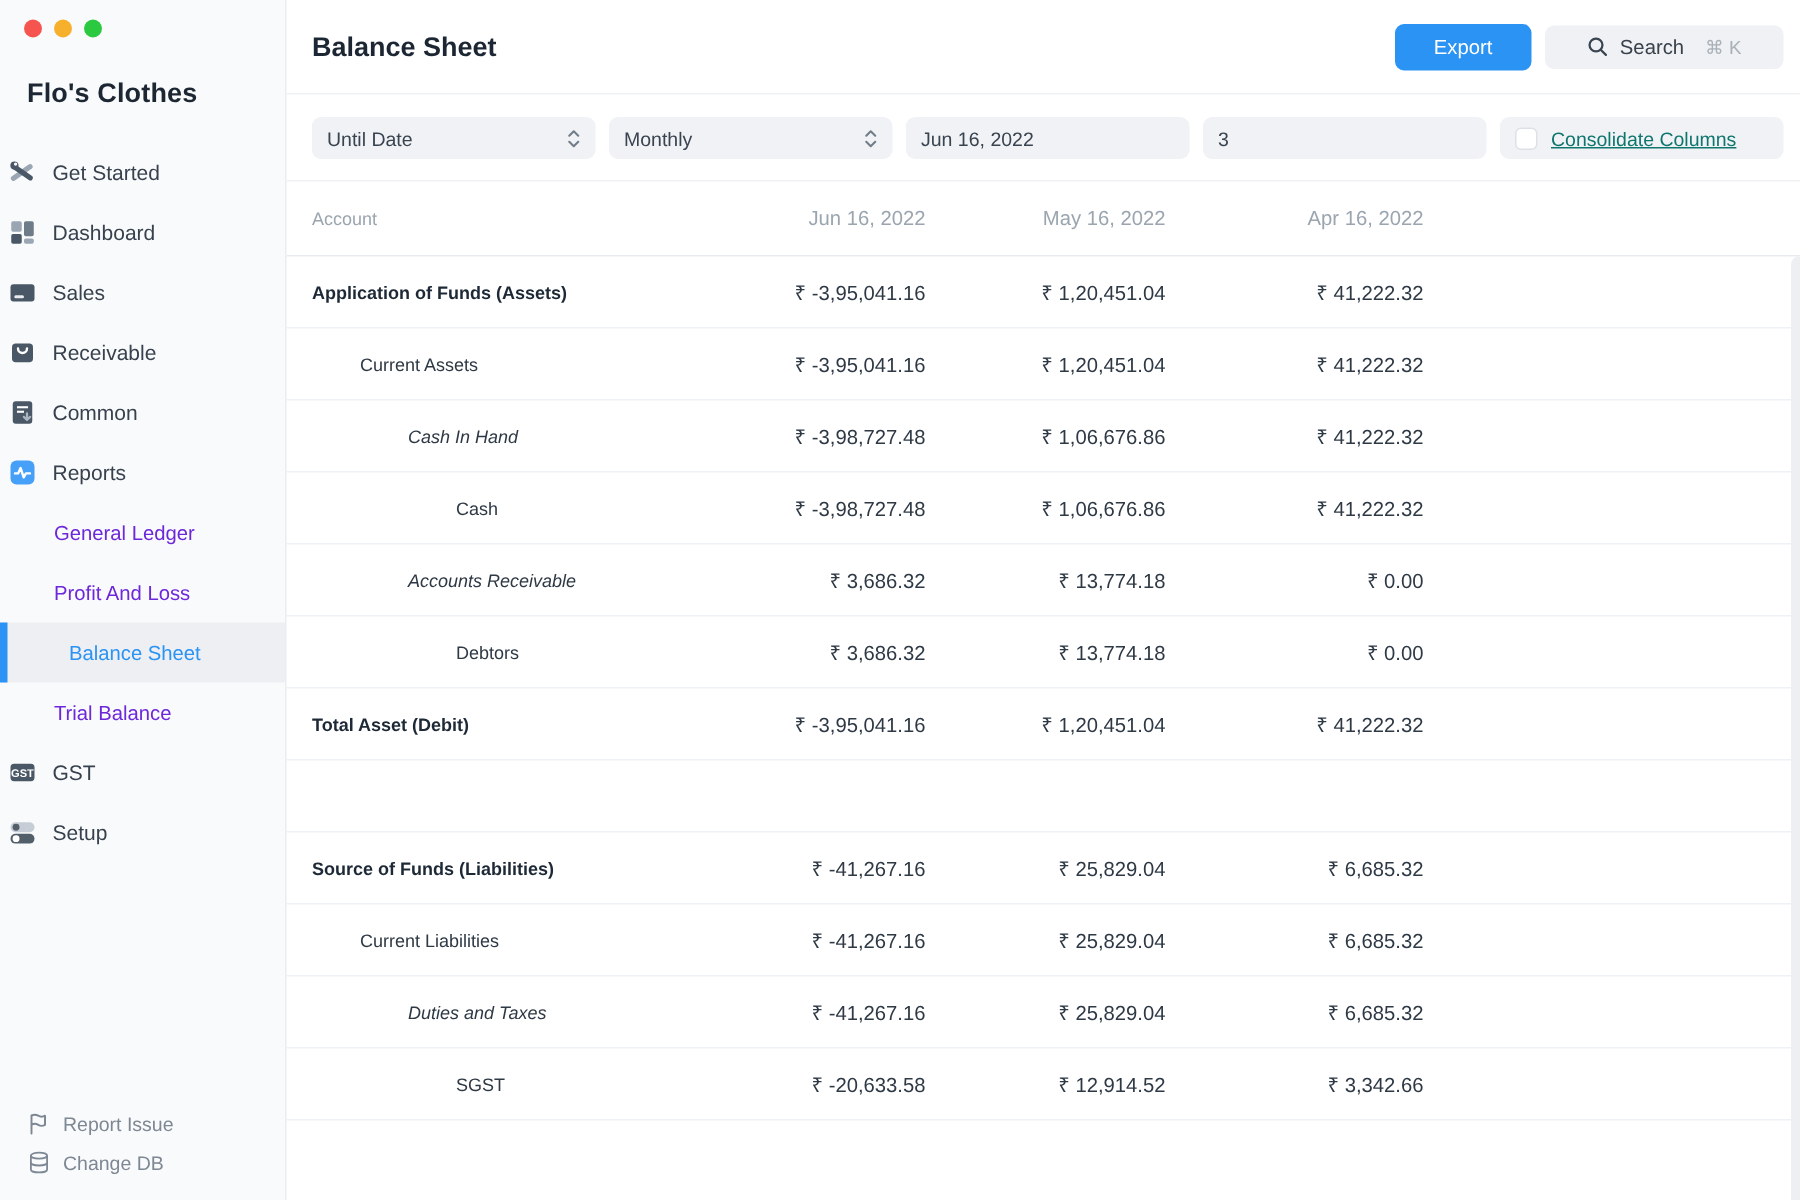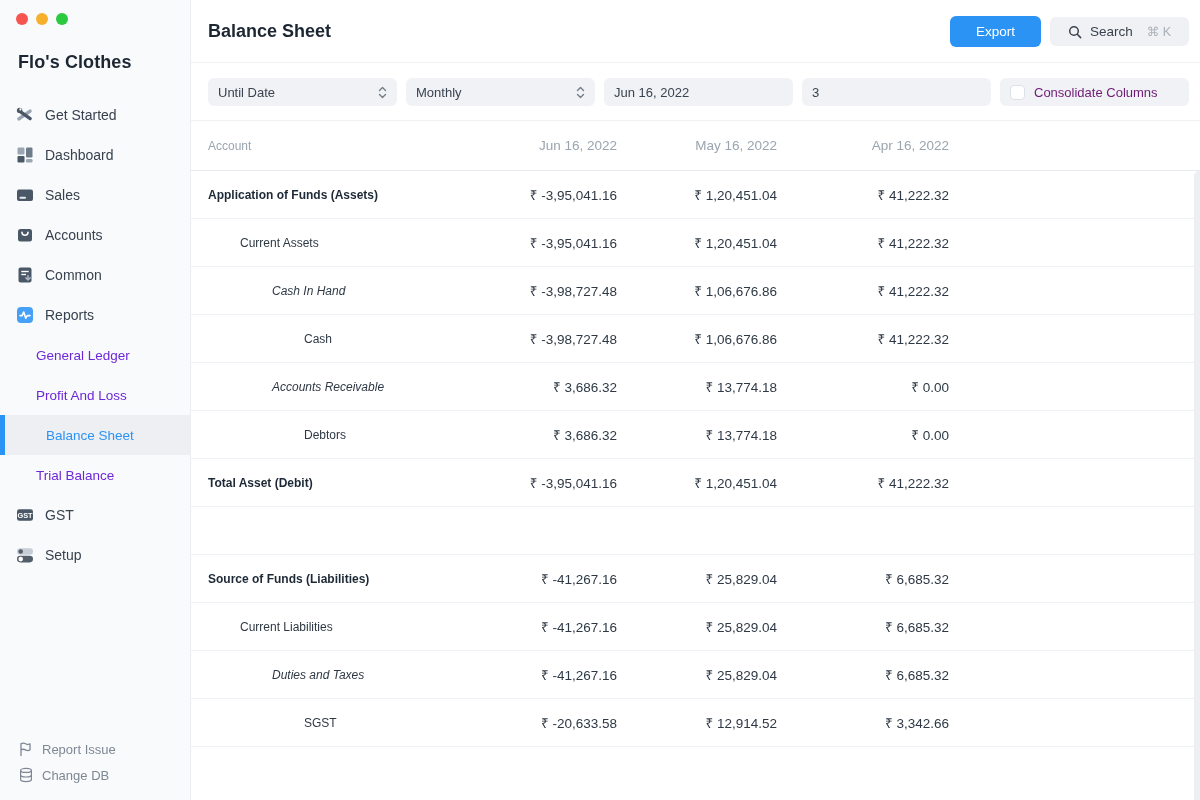--- a/index.html
+++ b/index.html
@@ -8,55 +8,55 @@
   .app { display:flex; width:1200px; height:800px; }
 
   
   .sidebar { position:relative; width:191px; height:800px; background:#f9fafb;
     border-right:1px solid #ebedf0; flex-shrink:0; }
   .traffic { display:flex; gap:8px; padding:13px 0 0 16px; }
   .dot { width:12px; height:12px; border-radius:50%; }
   .dot.red{ background:#f5554e; } .dot.yellow{ background:#f6b02c; } .dot.green{ background:#2bc93f; }
   .company { margin:27px 0 0 18px; font-size:18px; font-weight:700; color:#1c2733; letter-spacing:.1px; }
   .nav { margin-top:22px; }
-  .nav-item { display:flex; align-items:center; height:40px; padding-left:16px; gap:11px;
+  .nav-item { display:flex; align-items:center; height:40px; padding-left:6px; gap:11px;
     font-size:14px; color:#38424e; cursor:default; }
   .nav-item svg { width:18px; height:18px; flex-shrink:0; }
   .nav-sub { display:flex; align-items:center; height:40px; padding-left:36px;
     font-size:13.5px; color:#6d28d9; }
   .nav-sub.active { background:#edeff2; color:#2b93f3; border-left:5px solid #2b93f3; padding-left:41px; }
   .side-footer { position:absolute; left:18px; bottom:12px; }
   .foot-item { display:flex; align-items:center; gap:8px; height:26px; font-size:13px; color:#7e8794; }
   .foot-item svg { width:16px; height:16px; }
 
   
   .main { flex:1; display:flex; flex-direction:column; background:#fff; }
   .topbar { display:flex; align-items:center; height:63px; padding:0 16px 0 17px;
     border-bottom:1px solid #f0f1f4; }
   .page-title { font-size:18px; font-weight:700; color:#1c2733; }
   .topbar-right { margin-left:auto; display:flex; align-items:center; gap:9px; }
   .btn-export { background:#2b93f3; color:#fff; font-size:13.5px; border:none;
     border-radius:6px; padding:8px 26px; cursor:pointer; font-family:inherit; }
-  .search-pill { display:flex; align-items:flex-end; gap:8px; background:#f0f1f4;
-    border-radius:6px; padding:7px 18px; cursor:pointer; }
+  .search-pill { display:flex; align-items:flex-start; gap:8px; background:#f0f1f4;
+    border-radius:6px; padding:7px 28px; cursor:pointer; }
   .search-pill .s-label { font-size:13.5px; color:#39424c; }
   .search-pill .s-short { font-size:12.5px; color:#a8b0b8; margin-left:6px; }
 
   
   .filters { padding:15px 16px 14px 17px; border-bottom:1px solid #f0f1f4; }
   .filter-row { display:flex; gap:9px; }
   .filter-row + .filter-row { margin-top:7px; }
   .control { width:189px; height:28px; background:#f0f2f5; border-radius:6px;
     display:flex; align-items:center; padding:0 10px; font-size:13px; color:#3a4450; }
   .control.select { justify-content:space-between; cursor:pointer; }
   .control input { border:none; background:transparent; outline:none; width:100%;
     font-size:13px; color:#3a4450; font-family:inherit; }
   .checkbox { width:15px; height:15px; background:#fff; border:1px solid #dde1e7;
     border-radius:4px; margin-right:9px; flex-shrink:0; cursor:pointer; }
-  .chk-label { font-size:13px; color:#701a75; }
+  .chk-label { font-size:13px; color:#0f766e;text-decoration:underline; }
 
   
   .report { position:relative; flex:1; overflow:hidden; }
   .t-row { display:grid; grid-template-columns:1fr 160px 160px 172px;
     padding:0 256px 0 17px; height:48px; align-items:center;
     border-bottom:1px solid #eef2f6; }
   .t-head { height:50px; border-bottom:1px solid #e7ebf0; color:#9aa5af; font-size:14px; }
   .t-head .cell-num { font-weight:400; }
   .cell-acct { font-size:12px; color:#2e3945; }
   .cell-num { text-align:right; font-size:13.5px; color:#2e3945; }
@@ -103,21 +103,21 @@
           <rect x="1" y="3.5" width="16" height="11.5" rx="2" fill="#4a5766"></rect>
           <rect x="3.5" y="10.8" width="6.5" height="2" rx="1" fill="#e8ecf0"></rect>
         </svg>
         <span>Sales</span>
       </div>
       <div class="nav-item">
         <svg viewBox="0 0 18 18">
           <rect x="2" y="3" width="14" height="12.5" rx="2.5" fill="#4a5766"></rect>
           <path d="M6 6.3c0 1.7 1.3 3 3 3s3-1.3 3-3" stroke="#fff" stroke-width="1.6" fill="none" stroke-linecap="round"></path>
         </svg>
-        <span>Accounts</span>
+        <span>Receivable</span>
       </div>
       <div class="nav-item">
         <svg viewBox="0 0 18 18">
           <rect x="2.5" y="1.5" width="13" height="15" rx="2" fill="#4a5766"></rect>
           <line x1="5.3" y1="5.5" x2="12.7" y2="5.5" stroke="#fff" stroke-width="1.4"></line>
           <line x1="5.3" y1="8.5" x2="10" y2="8.5" stroke="#fff" stroke-width="1.4"></line>
           <path d="M12 9.5v4.5 M12 14 l-2.1-2.1 M12 14 l2.1-2.1" stroke="#aab4bf" stroke-width="1.5" fill="none" stroke-linecap="round" stroke-linejoin="round"></path>
         </svg>
         <span>Common</span>
       </div>

